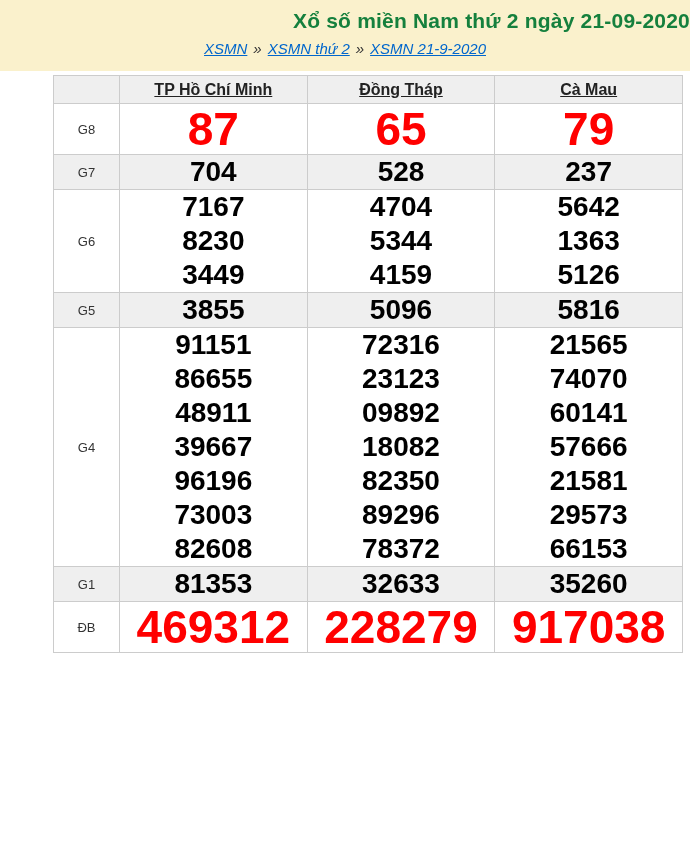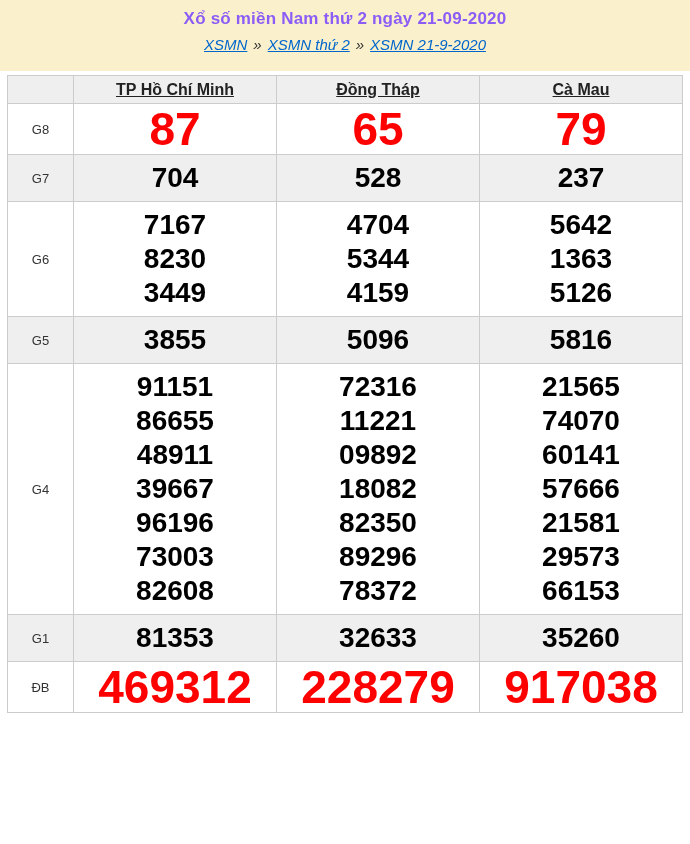--- a/index.html
+++ b/index.html
@@ -1,31 +1,31 @@
 <!DOCTYPE html>
 <html><head>
 <meta charset="utf-8">
 <style>
   * { margin:0; padding:0; box-sizing:border-box; }
   html,body { width:690px; height:844px; overflow:hidden; background:#fff;
     font-family:"Liberation Sans", sans-serif; }
   .banner { width:100%; height:71px; background:#faf1cc; text-align:center; padding-top:9px; }
-  .banner h1 { font-size:17px; font-weight:bold; color:#8b5cf6; letter-spacing:.2px; }
+  .banner h1 { font-size:21px; font-weight:bold; color:#15803d; letter-spacing:.2px;text-align:right; }
   .crumbs { margin-top:7px; font-size:15px; color:#333;font-style:italic; }
   .crumbs a { color:#0066cc; text-decoration:underline; cursor:pointer; }
   .crumbs .sep { color:#333; margin:0 6px; }
-  .tablewrap { padding:4px 7px 0 7px; }
+  .tablewrap { padding:4px 7px 0 7px;margin-left:46px; }
   table { width:100%; border-collapse:collapse; table-layout:fixed; }
   th, td { border:1px solid #ccc; text-align:center; vertical-align:middle; }
   col.c-prize { width:66px; }
   thead th { background:#efefef; padding:5px 0 4px 0; font-size:16px; font-weight:bold; }
   thead th a { color:#222; text-decoration:underline; cursor:pointer; }
   thead th.empty { background:#efefef; }
   td.prize { font-size:13px; color:#333; font-weight:normal; }
-  td.cell { padding:6px 0; }
+  td.cell { padding:0 0; }
   .num { font-size:28px; font-weight:bold; color:#000; line-height:34px; }
   tr.stripe td { background:#efefef; }
   tr.hl td.cell { padding:3px 0; }
   tr.hl .num { color:#ff0000; font-size:46px; line-height:44px; }
 </style>
 </head>
 <body>
 
 <div class="banner">
   <h1>Xổ số miền Nam thứ 2 ngày 21-09-2020</h1>
@@ -111,21 +111,21 @@
             <div class="num">91151</div>
             <div class="num">86655</div>
             <div class="num">48911</div>
             <div class="num">39667</div>
             <div class="num">96196</div>
             <div class="num">73003</div>
             <div class="num">82608</div>
           </td>
           <td class="cell">
             <div class="num">72316</div>
-            <div class="num">11221</div>
+            <div class="num">23123</div>
             <div class="num">09892</div>
             <div class="num">18082</div>
             <div class="num">82350</div>
             <div class="num">89296</div>
             <div class="num">78372</div>
           </td>
           <td class="cell">
             <div class="num">21565</div>
             <div class="num">74070</div>
             <div class="num">60141</div>

